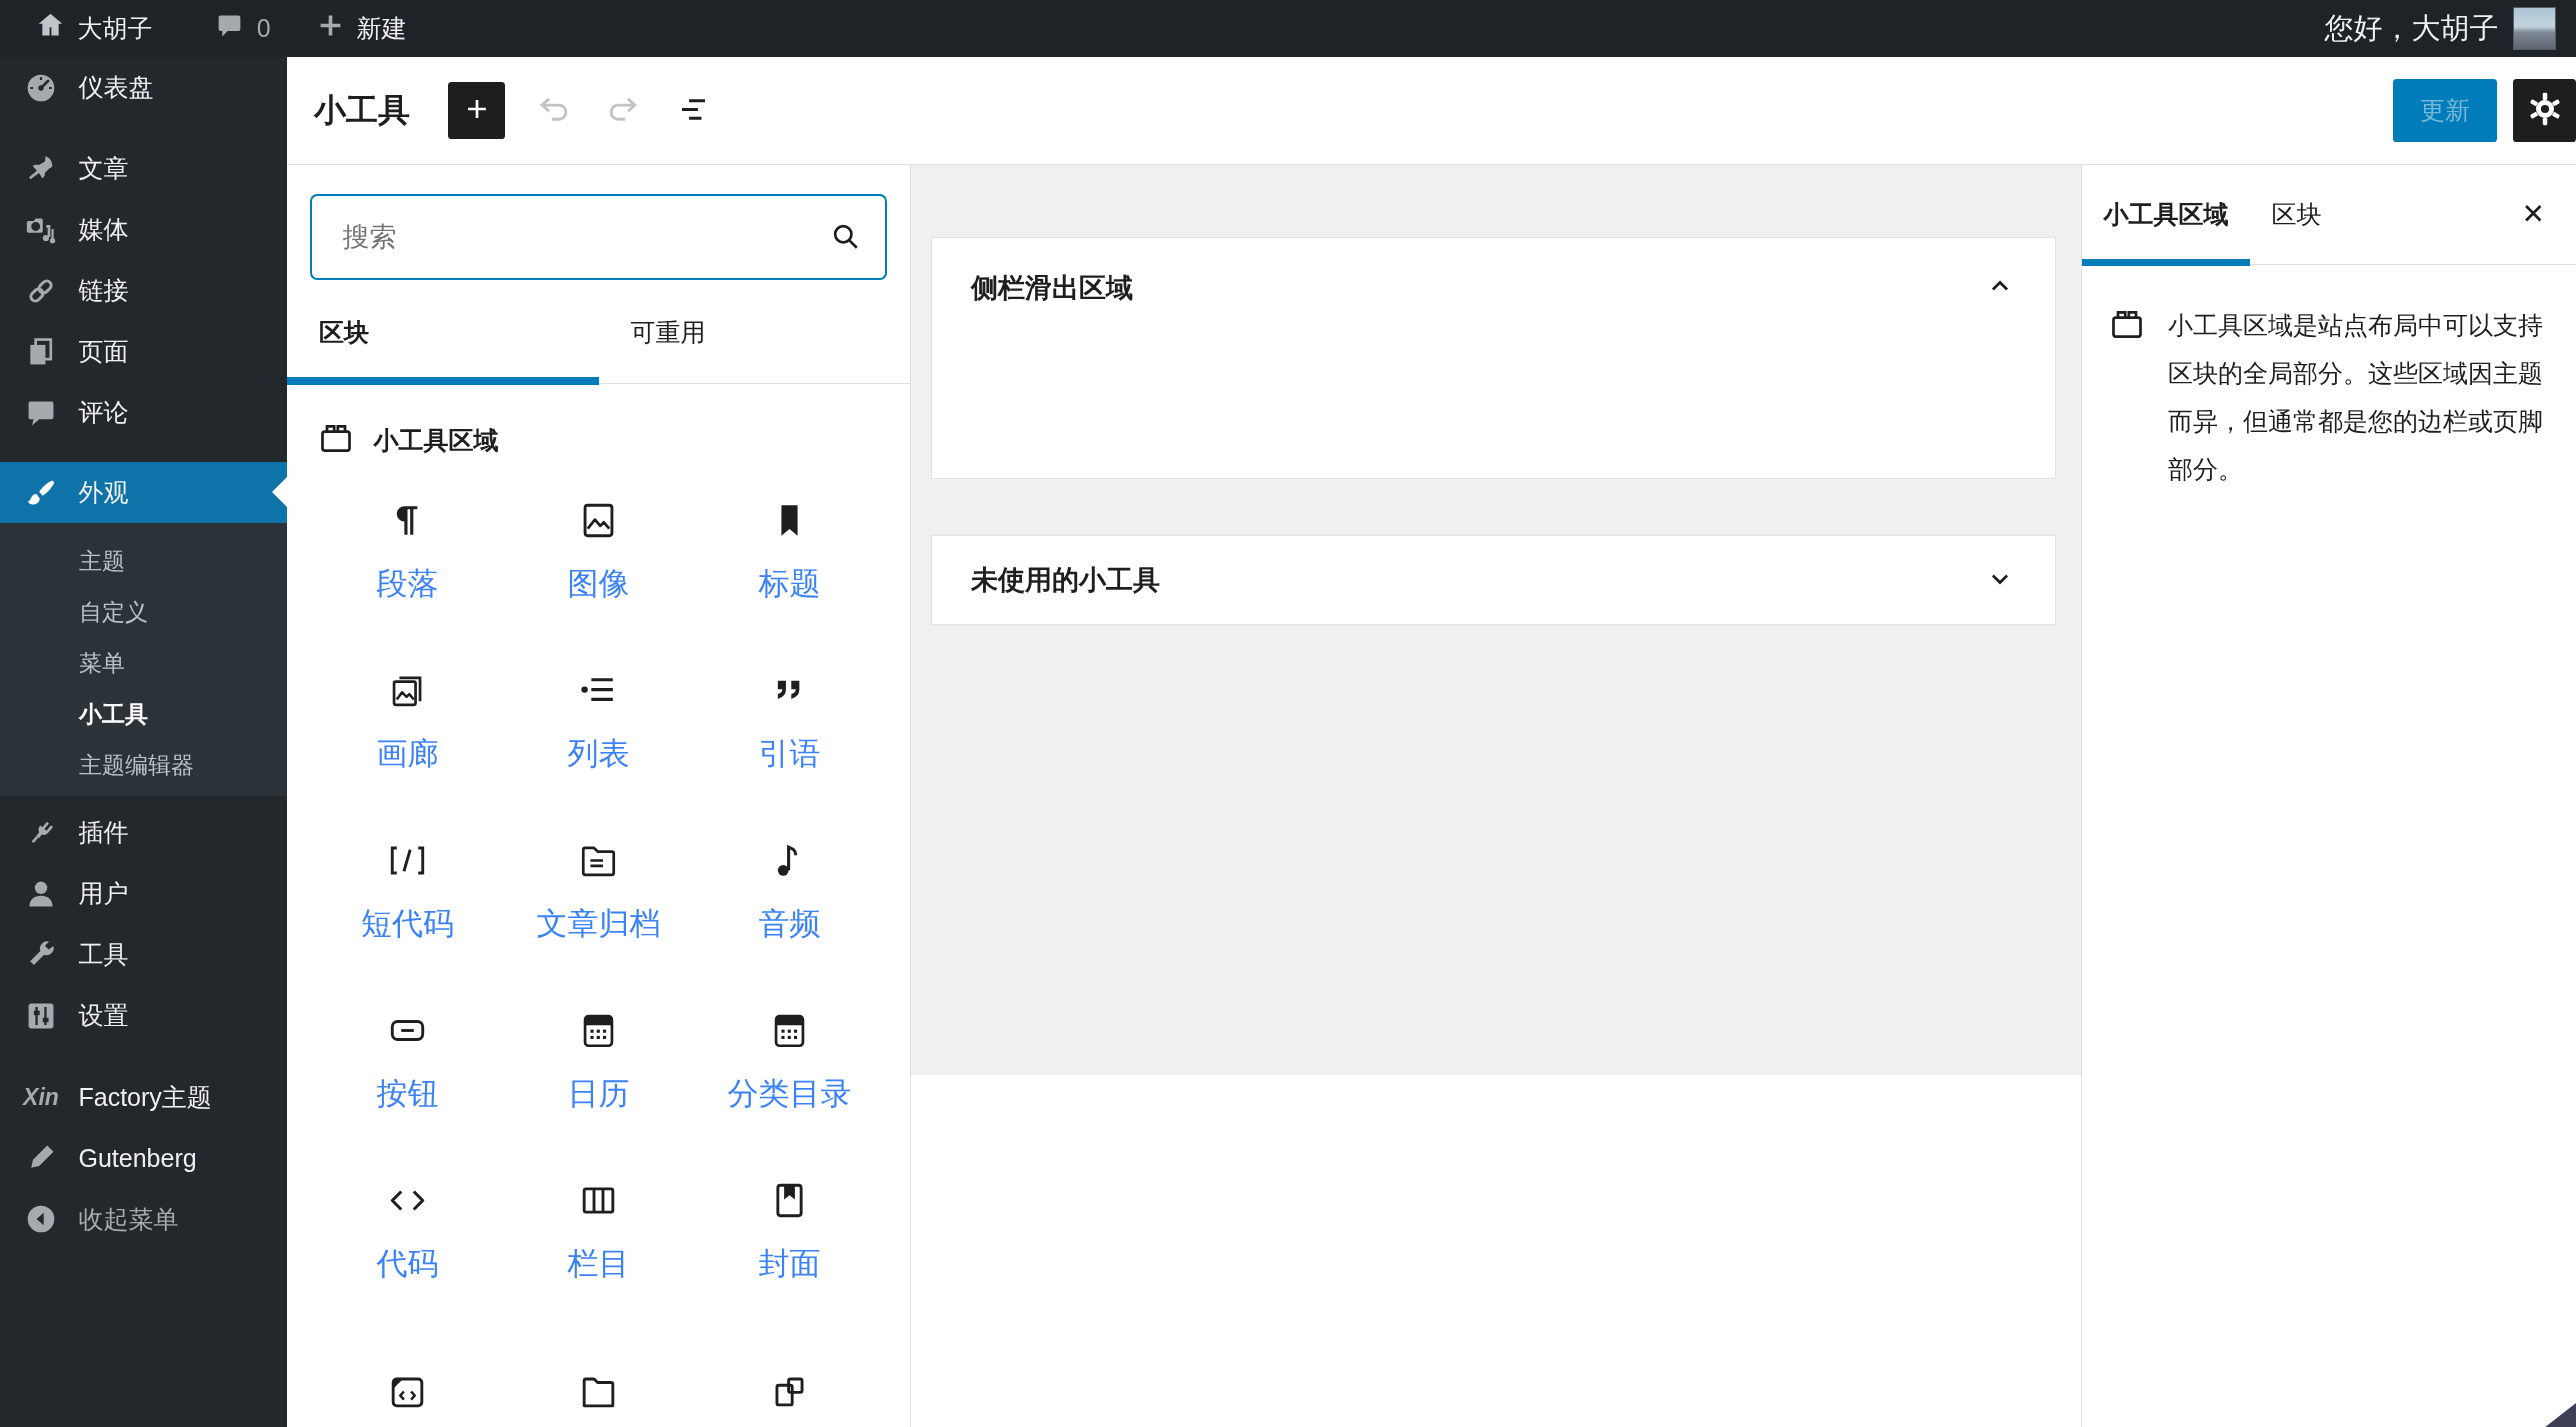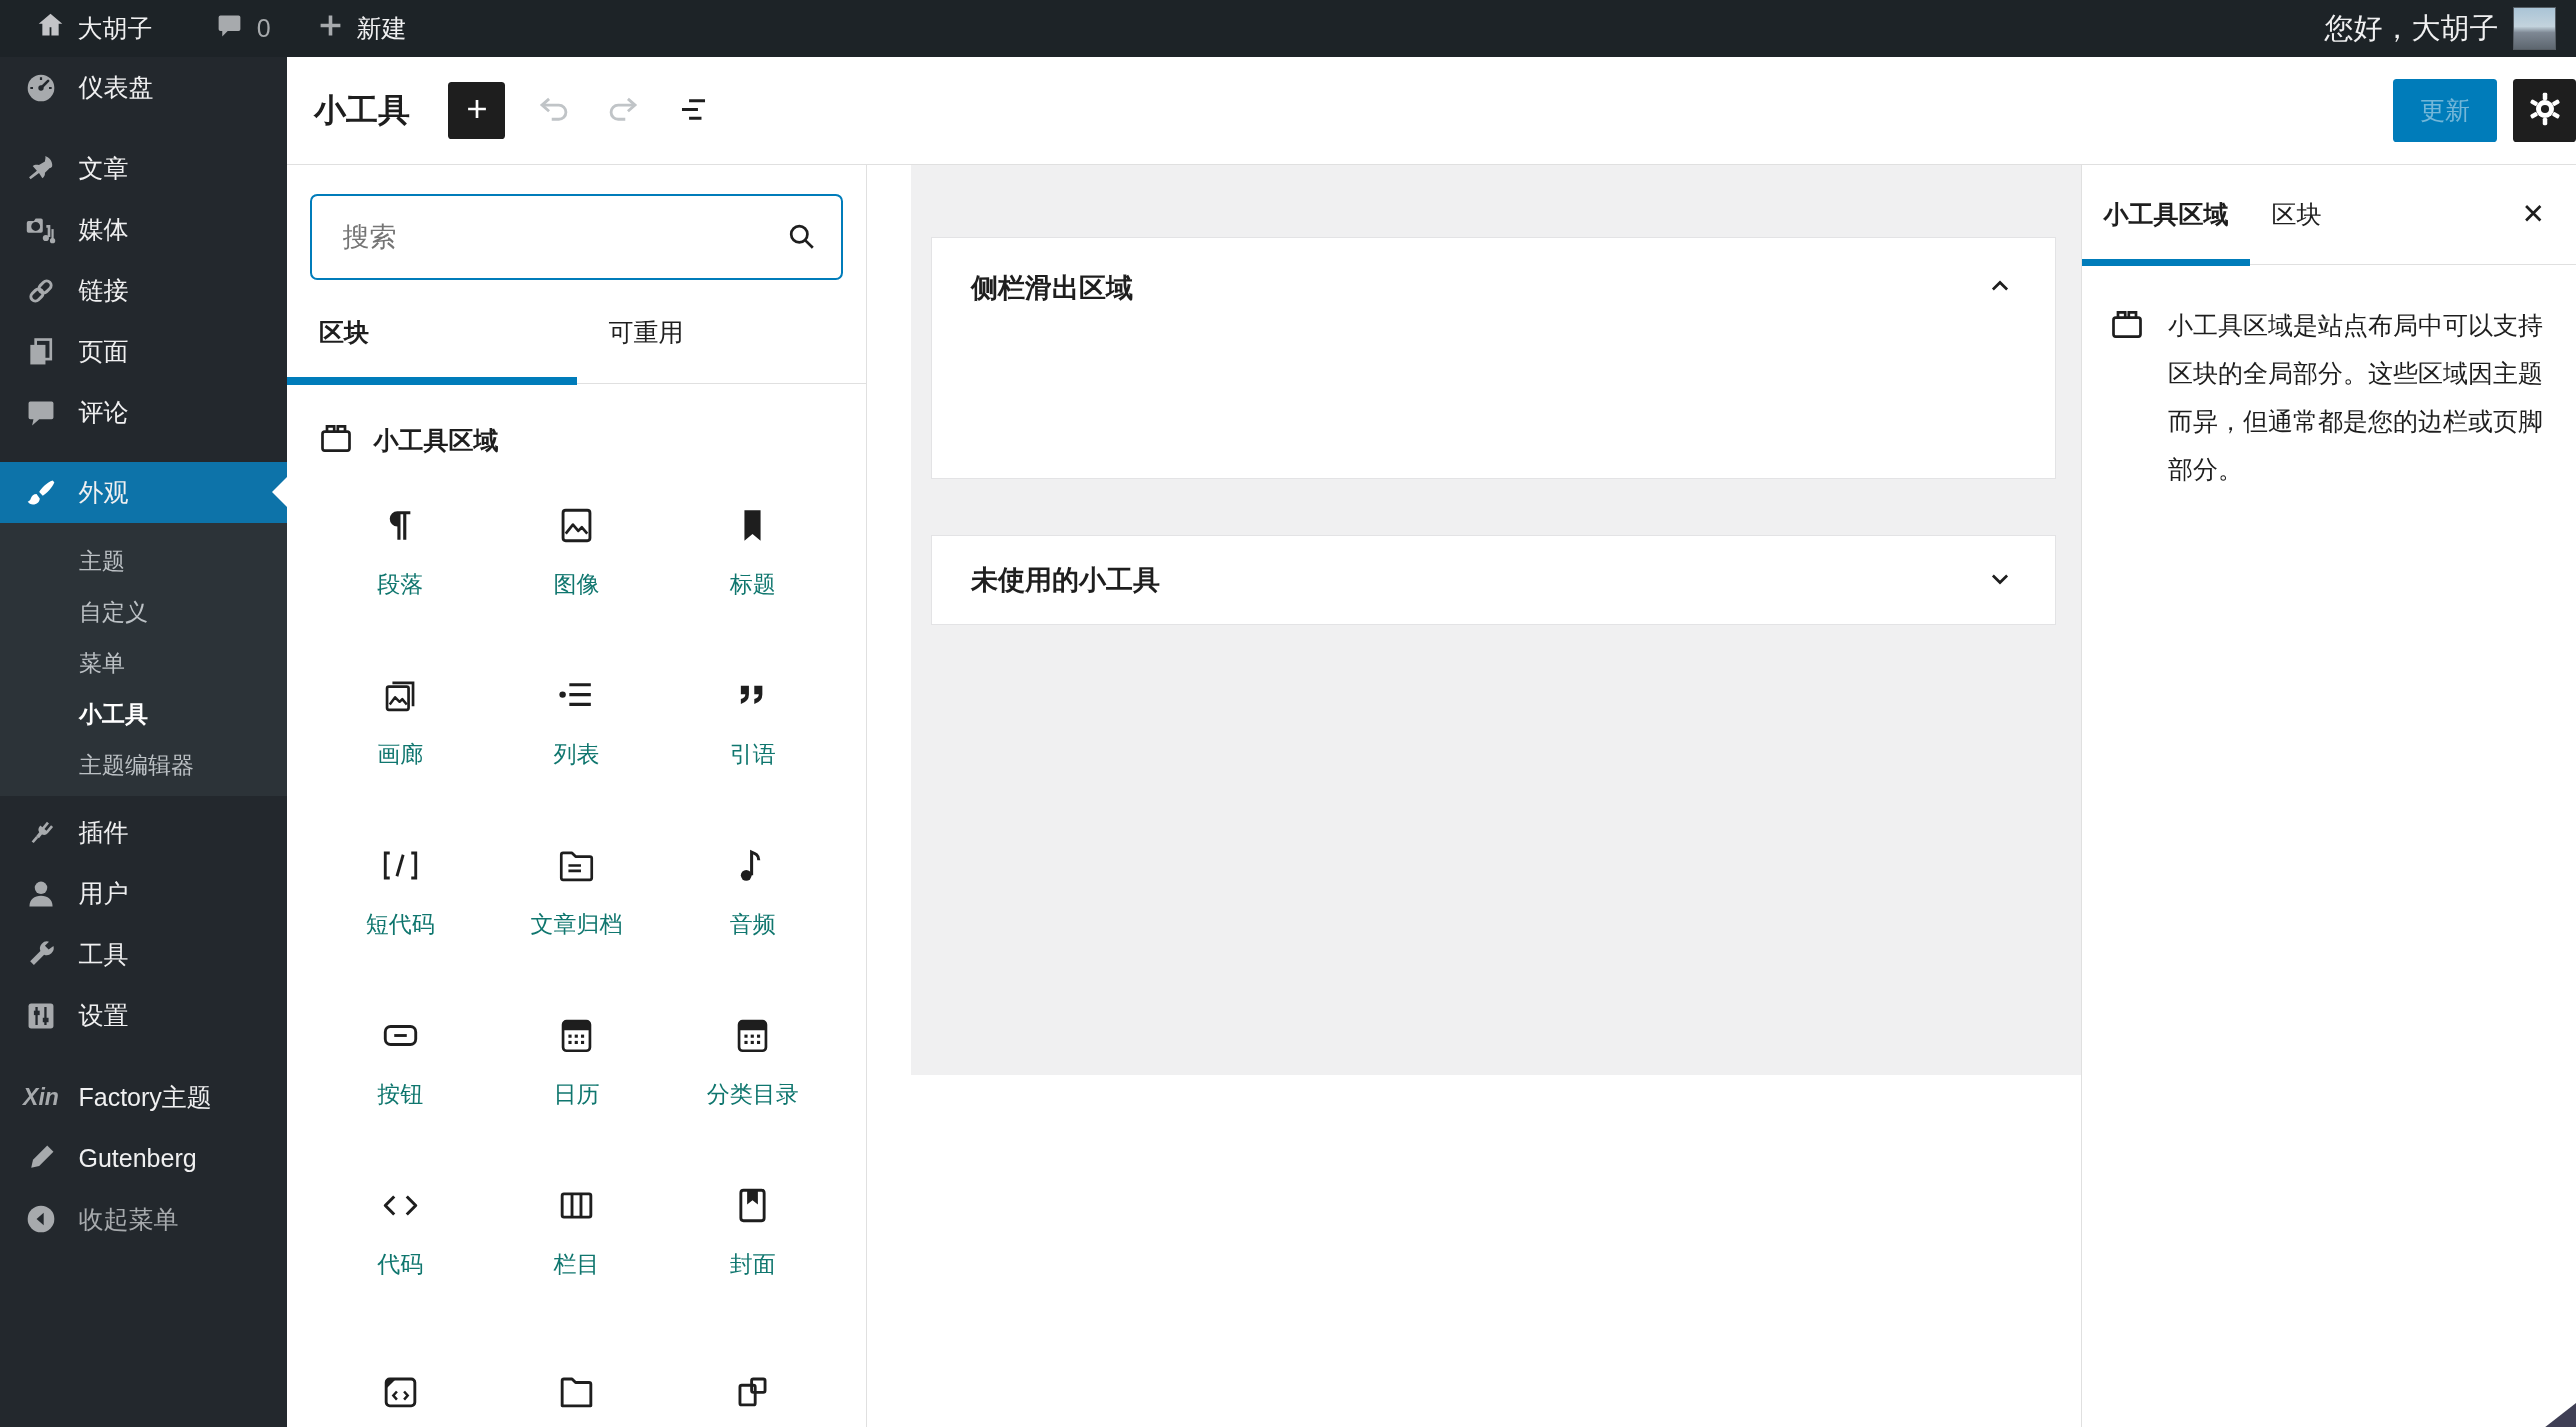--- a/index.html
+++ b/index.html
@@ -29,33 +29,33 @@
   
   .edhead { position:absolute; left:287px; top:57px; width:2289px; height:108px; background:#fff; border-bottom:1.8px solid #e0e0e0; display:flex; align-items:center; z-index:10; }
   .ed-title { font-size:32px; font-weight:bold; margin-left:27px; }
   .btn-plus { width:57px; height:57px; background:#1e1e1e; border:none; border-radius:3.6px; margin-left:38px; display:flex; align-items:center; justify-content:center; cursor:pointer; }
   .iconbtn { background:none; border:none; margin-left:27px; cursor:pointer; display:flex; align-items:center; justify-content:center; width:43px; height:43px; }
   .ed-right { margin-left:auto; display:flex; align-items:center; gap:16px; }
   .btn-update { height:63px; padding:0 27px; background:#007cba; color:rgba(255,255,255,0.45); border:none; border-radius:3.6px; font-size:25px; cursor:pointer; font-family:inherit; }
   .btn-gear { width:63px; height:63px; background:#1e1e1e; border:none; border-radius:3.6px; display:flex; align-items:center; justify-content:center; cursor:pointer; }
 
   
-  .inserter { position:absolute; left:287px; top:165px; width:580px; height:1263px; background:#fff; border-right:1.8px solid #e0e0e0; }
+  .inserter { position:absolute; left:287px; top:165px; width:624px; height:1263px; background:#fff; border-right:1.8px solid #e0e0e0; }
   .searchwrap { position:relative; margin:29px 23px 0 23px; }
   .searchwrap input { width:100%; height:86px; border:2.7px solid #007cba; border-radius:7.2px; font-size:27px; padding:0 72px 0 30.5px; color:#1e1e1e; outline:none; font-family:inherit; background:#fff; }
   .searchwrap input::placeholder { color:#757575; opacity:1; }
   .search-ic { position:absolute; right:23px; top:25px; }
   .ins-tabs { display:flex; height:102px; border-bottom:1.8px solid #e0e0e0; margin-top:1.8px; }
   .ins-tab { width:50%; display:flex; align-items:center; padding-left:32px; font-size:25px; position:relative; cursor:pointer; color:#1e1e1e; }
   .ins-tab.active { font-weight:bold; }
   .ins-tab.active::after { content:""; position:absolute; left:0; right:0; bottom:-1.8px; height:7.2px; background:#007cba; }
   .ins-section { display:flex; align-items:center; gap:20px; padding:36px 0 5.4px 30.5px; font-size:25px; font-weight:bold; }
   .blockgrid { display:grid; grid-template-columns:1fr 1fr 1fr; padding:0 25px; }
   .blk { height:170px; display:flex; flex-direction:column; align-items:center; justify-content:center; gap:21.5px; cursor:pointer; border-radius:3.6px; }
-  .blk .lbl { font-size:23px; color:#0f766e; }
+  .blk .lbl { font-size:31px; color:#3b82f6; }
 
   
   .canvas { position:absolute; left:911px; top:165px; width:1170px; height:910px; background:#f0f0f1; }
   .panelcard { background:#fff; border:1.8px solid #e3e3e5; margin:0 25px 0 20px; }
   .panelcard.first { margin-top:72px; height:242px; }
   .panelcard.second { margin-top:56px; height:90px; display:flex; align-items:center; }
   .cardhead { display:flex; align-items:center; justify-content:space-between; padding:0 39px; height:99px; width:100%; cursor:pointer; }
   .cardhead .ttl { font-size:27px; font-weight:bold; }
 
   

